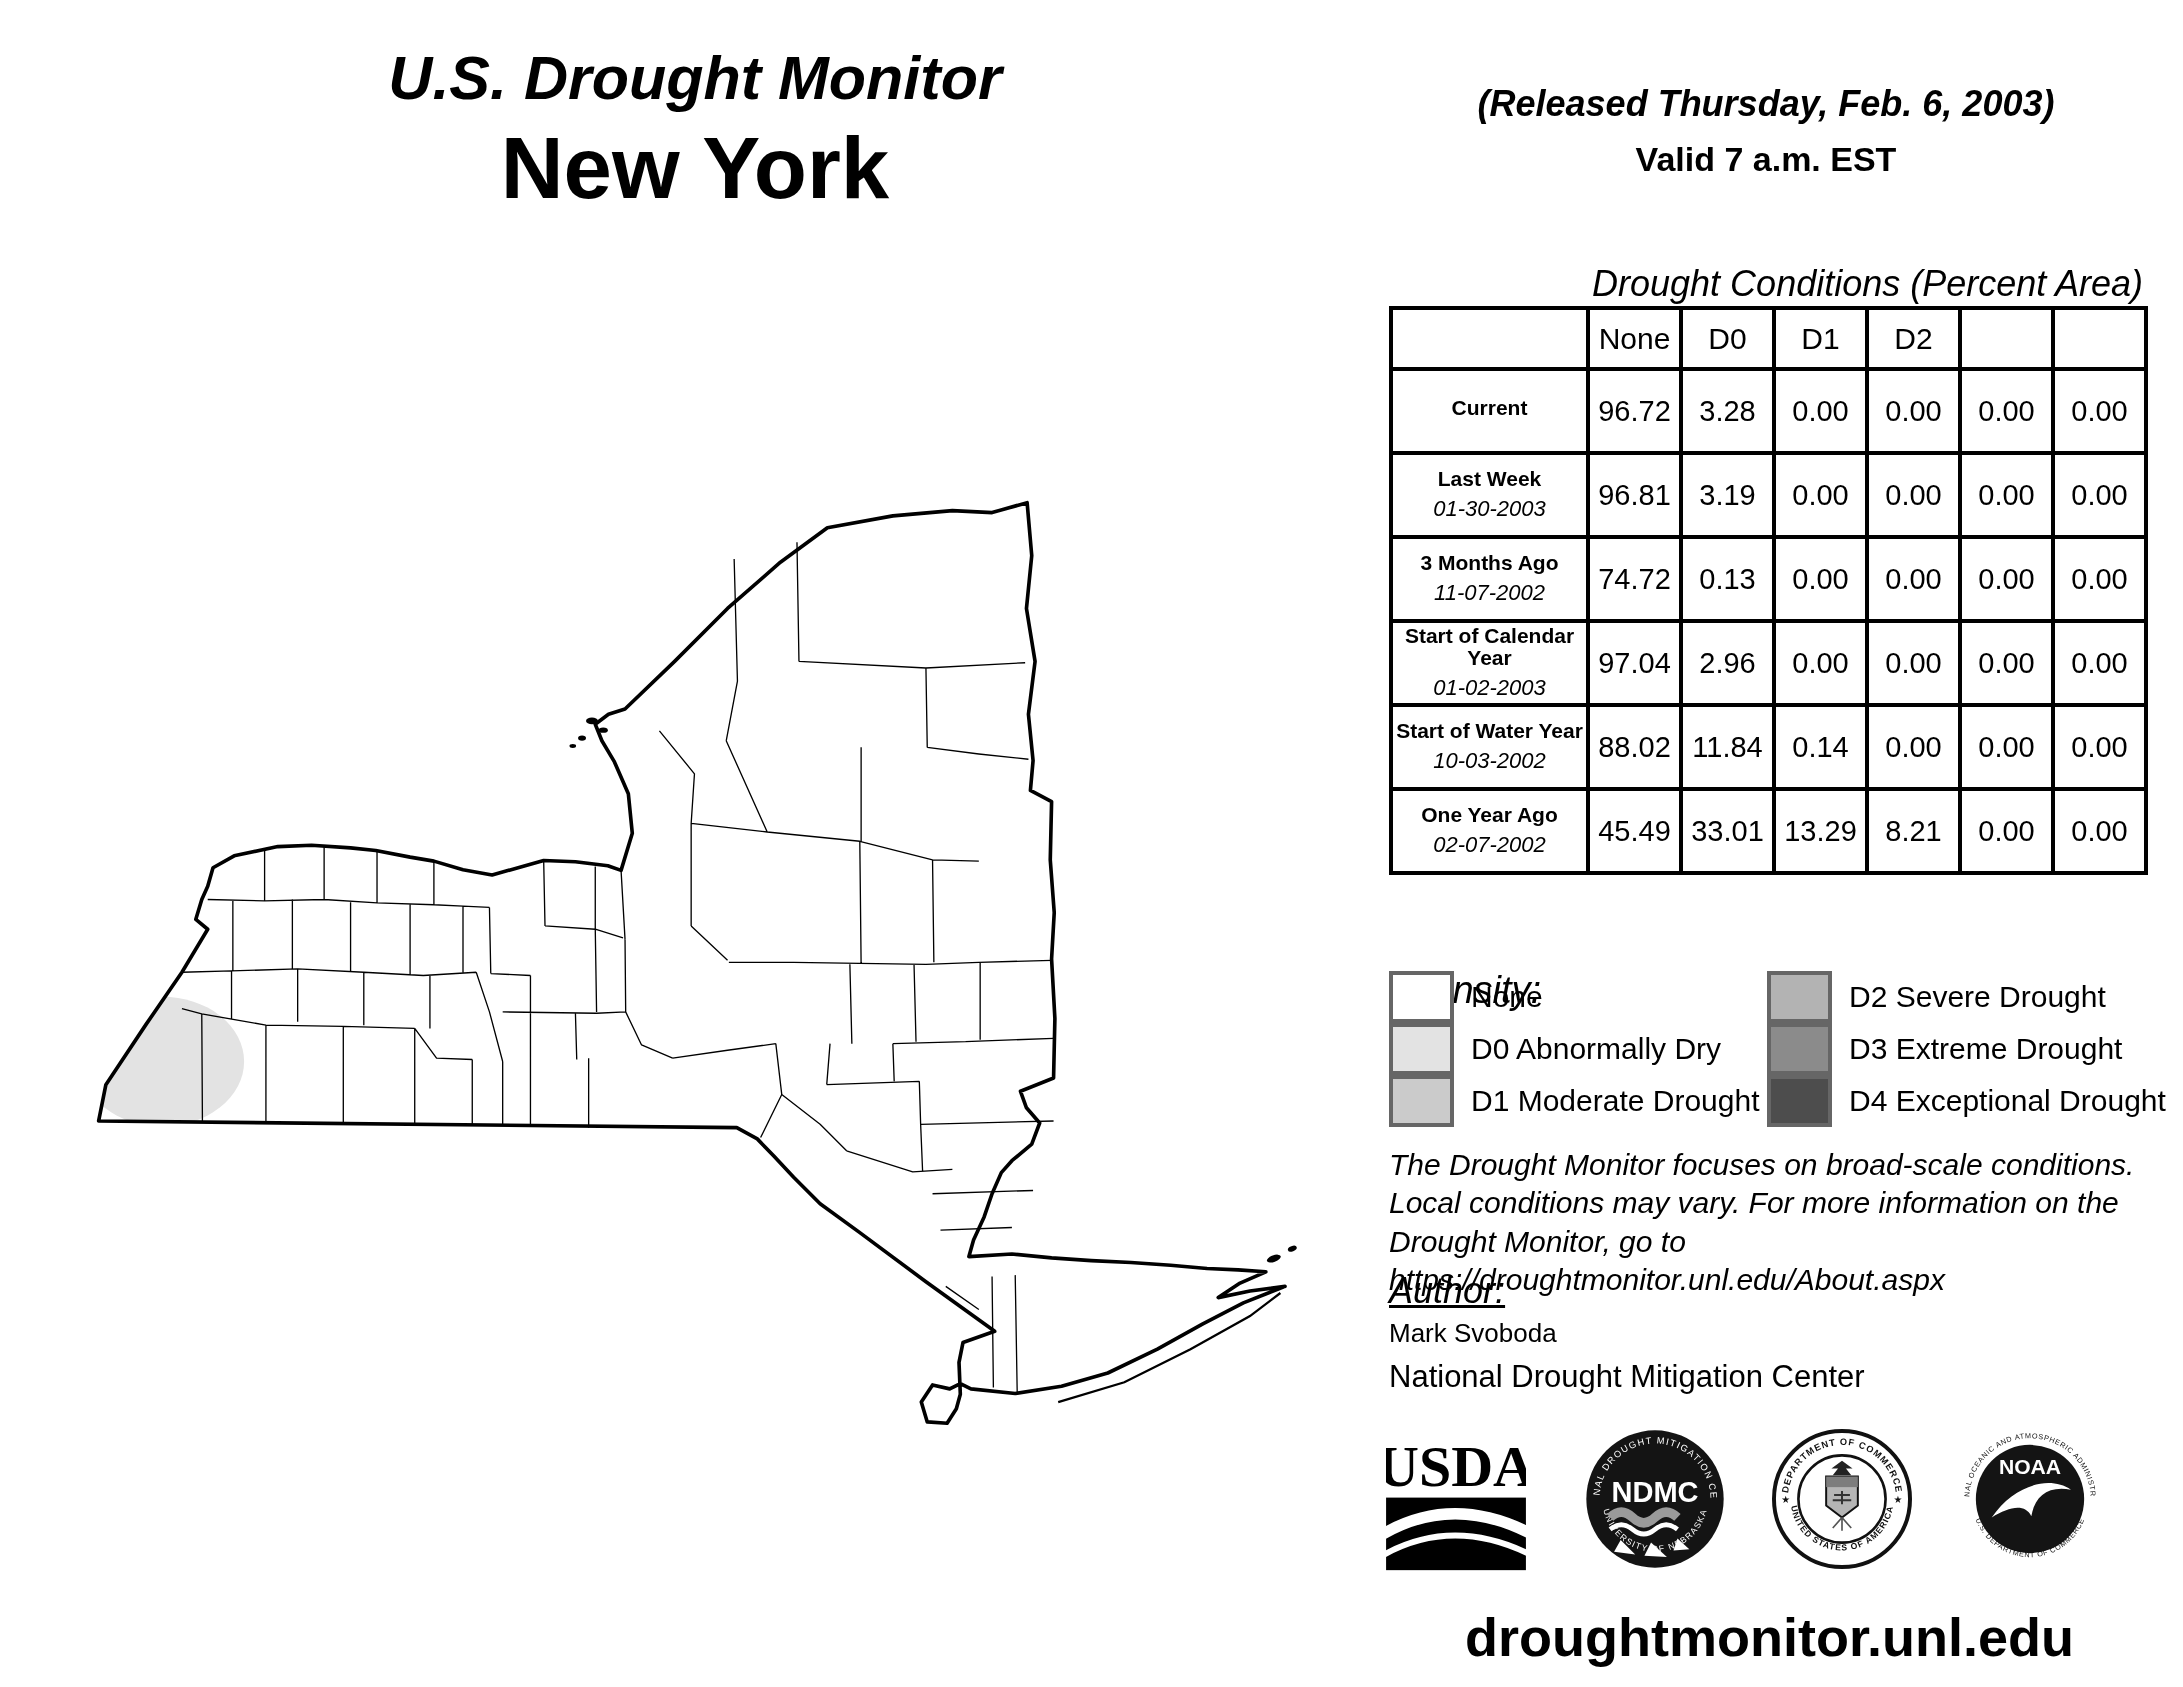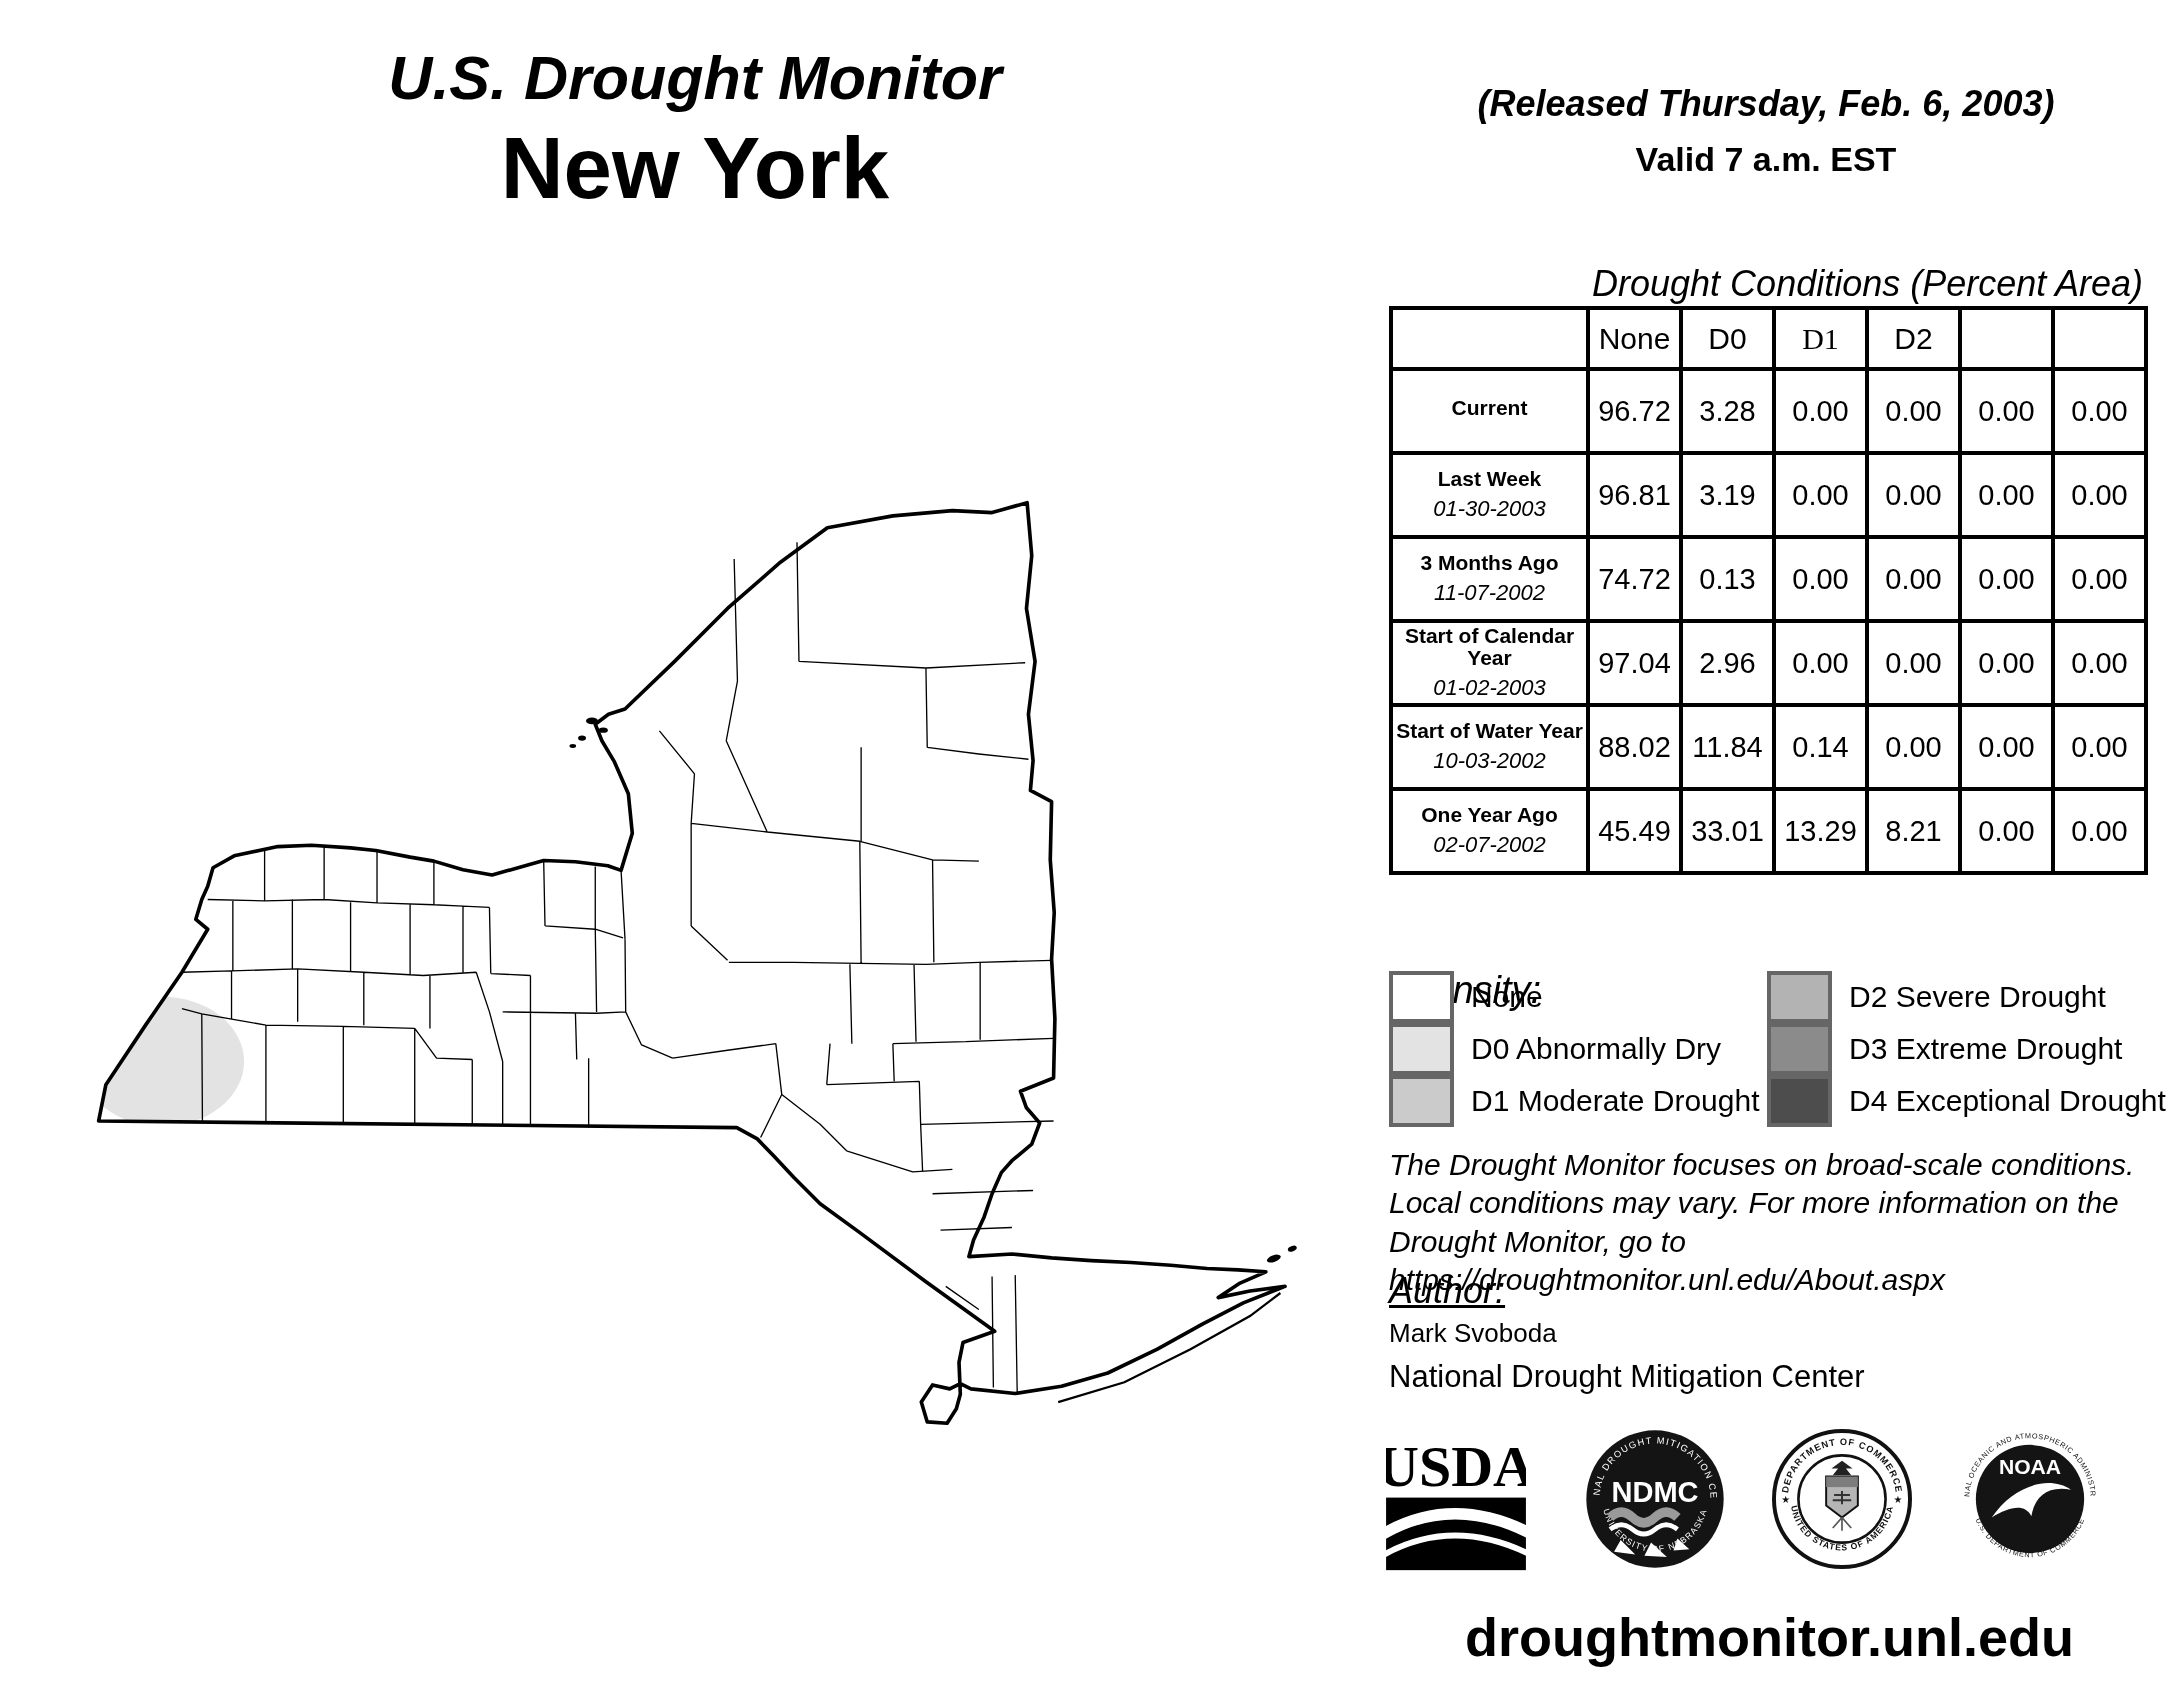--- a/index.html
+++ b/index.html
@@ -27,21 +27,21 @@
   td.corner{border:none;background:transparent;}
   table.drought .hdr{height:57px;font-size:30px;}
   table.drought .lblcol{width:193px;}
   table.drought .valcol{width:89px;}
   table.drought .datarow{height:84px;}
   .cell-val{font-size:29px;}
   .row-label{font-weight:bold;font-size:21px;line-height:1.08;}
   .row-date{font-style:italic;font-size:22px;margin-top:5.3px;}
   .c-none{background:#fff;}
   .c-d0{background:#e3e3e3;}
-  .c-d1{background:#cbcbcb;font-family:Liberation Serif, serif;}
+  .c-d1{background:#cbcbcb;}
   .c-d2{background:#b3b3b3;}
   .c-d3{background:#8b8b8b;color:#fff;}
   .c-d4{background:#4d4d4d;color:#fff;}
 
   
   .legend-title{left:1389px;top:921px;font-size:38px;font-style:italic;
                 margin-top:48px;}
   .legend{left:1389px;top:971px;width:767px;}
   .legend-col{position:absolute;top:0;}
   .legend-col.left{left:0;}

